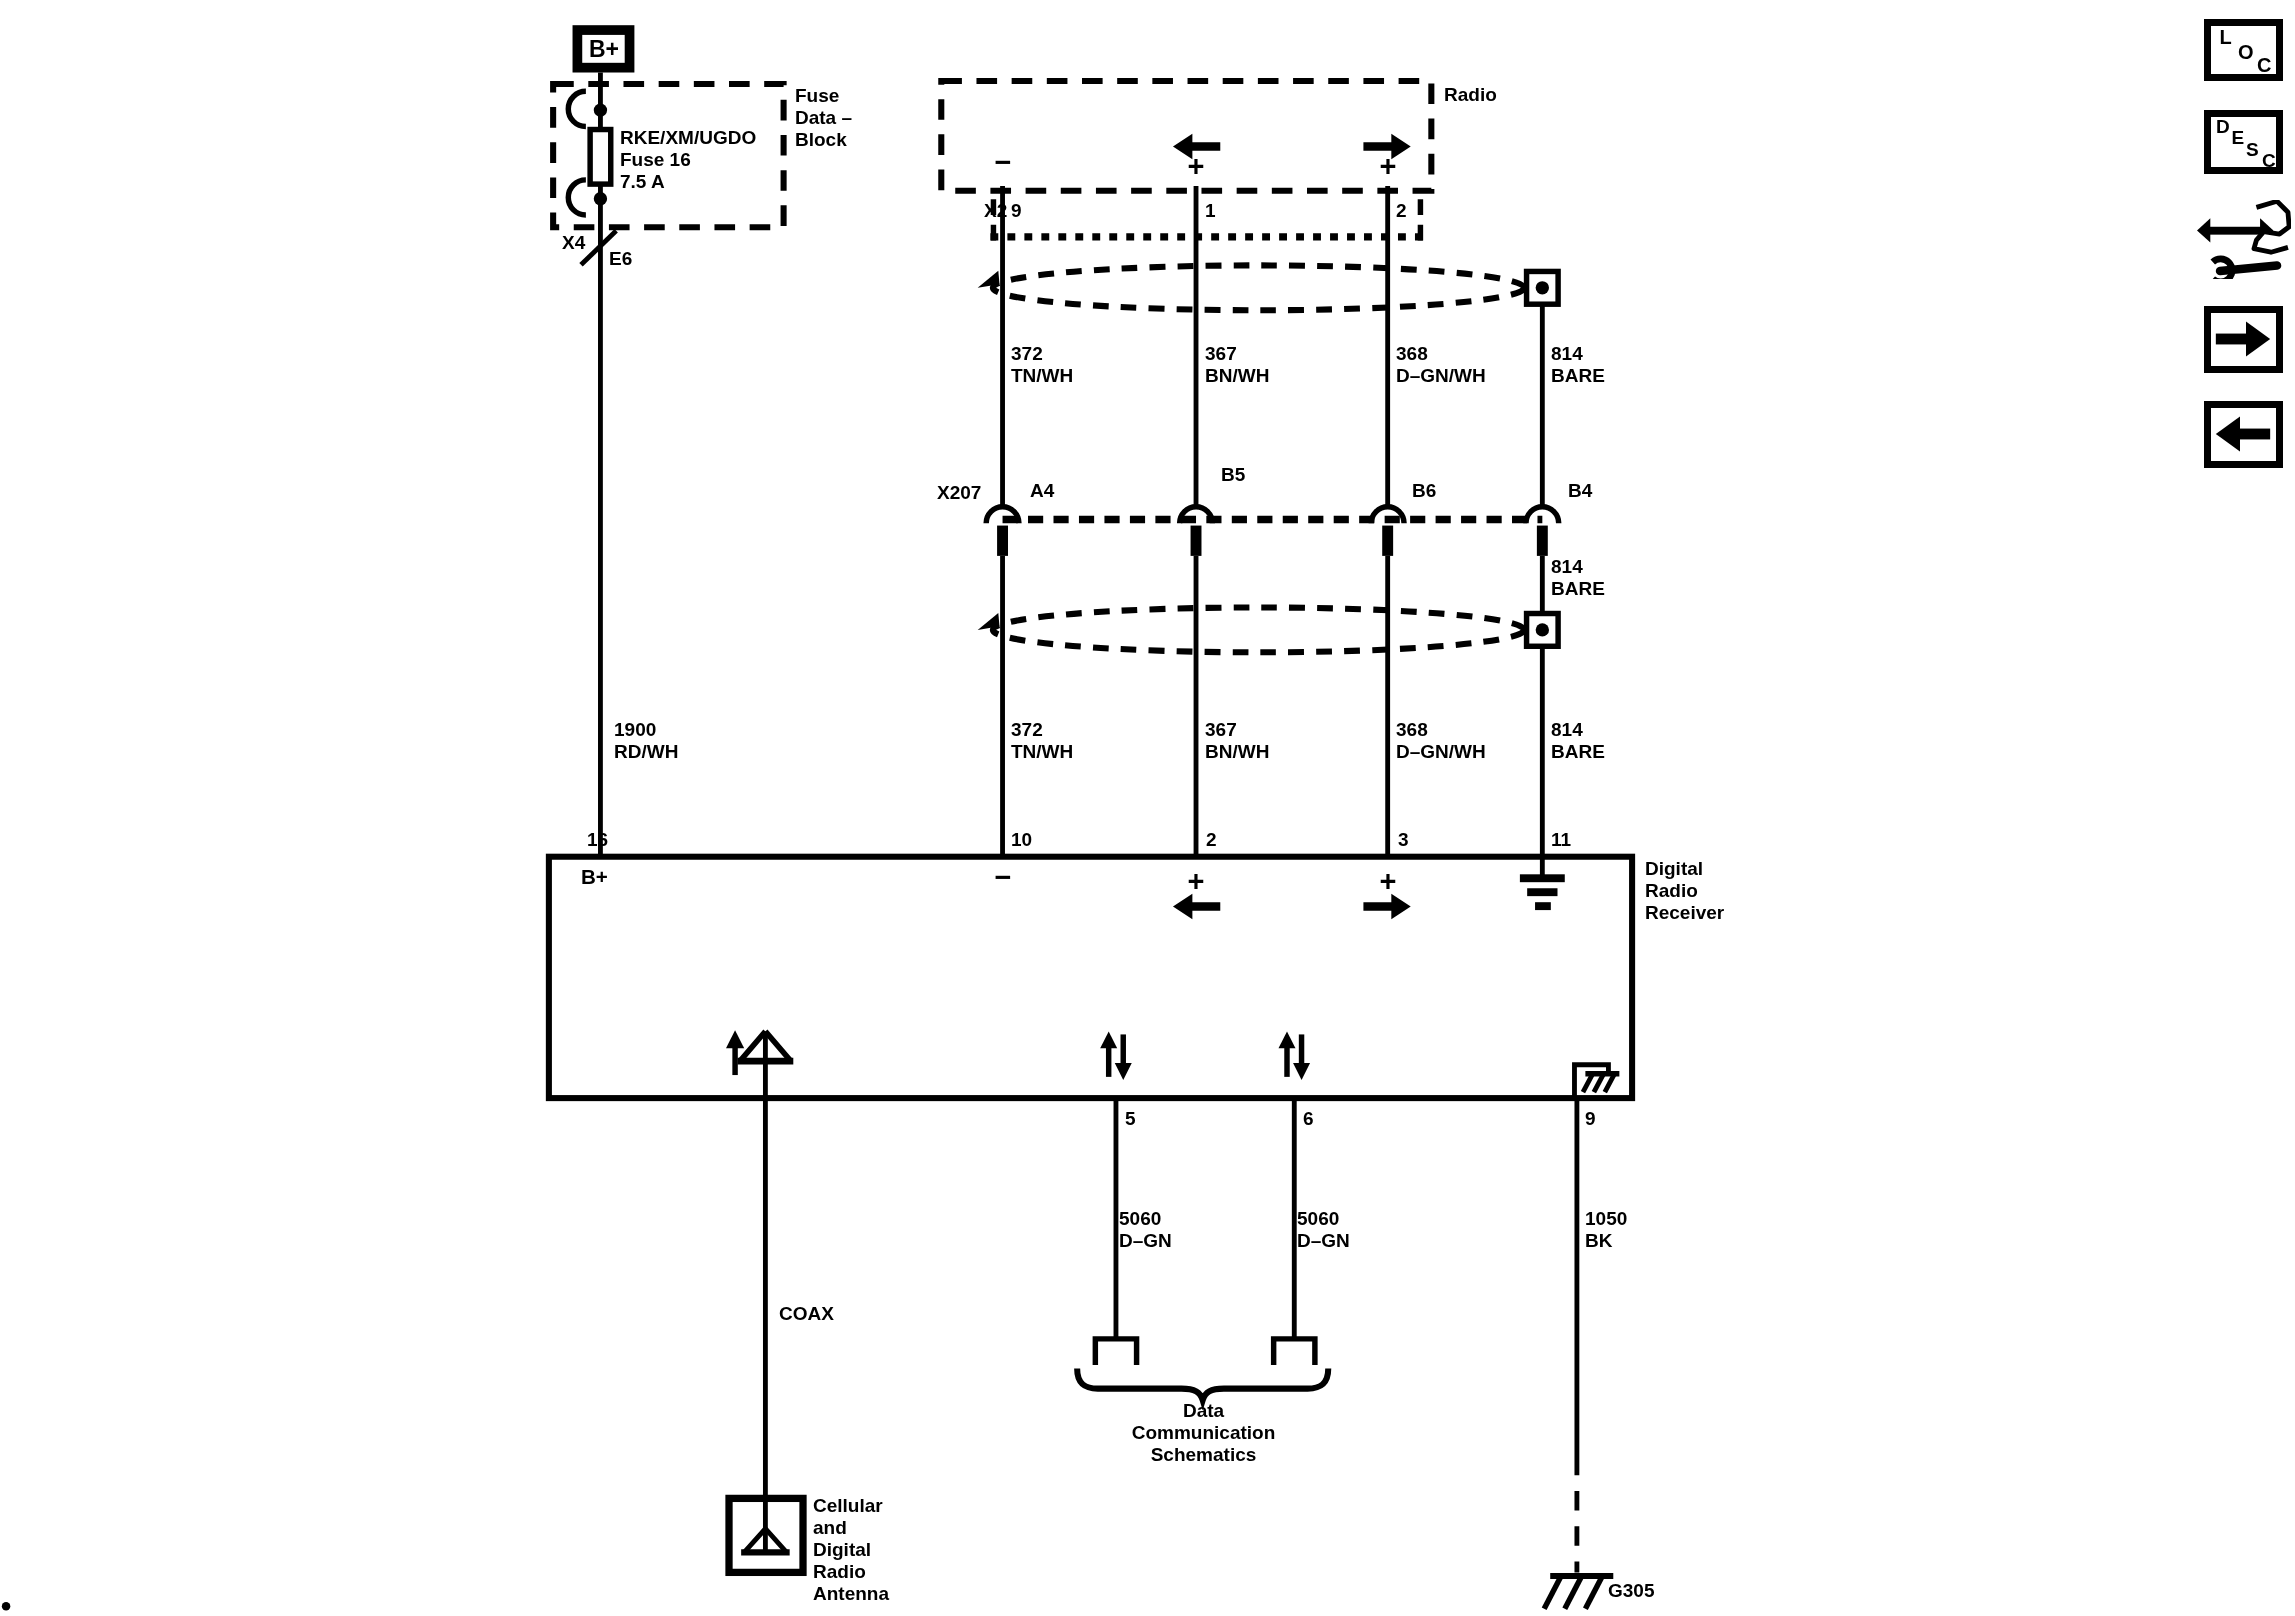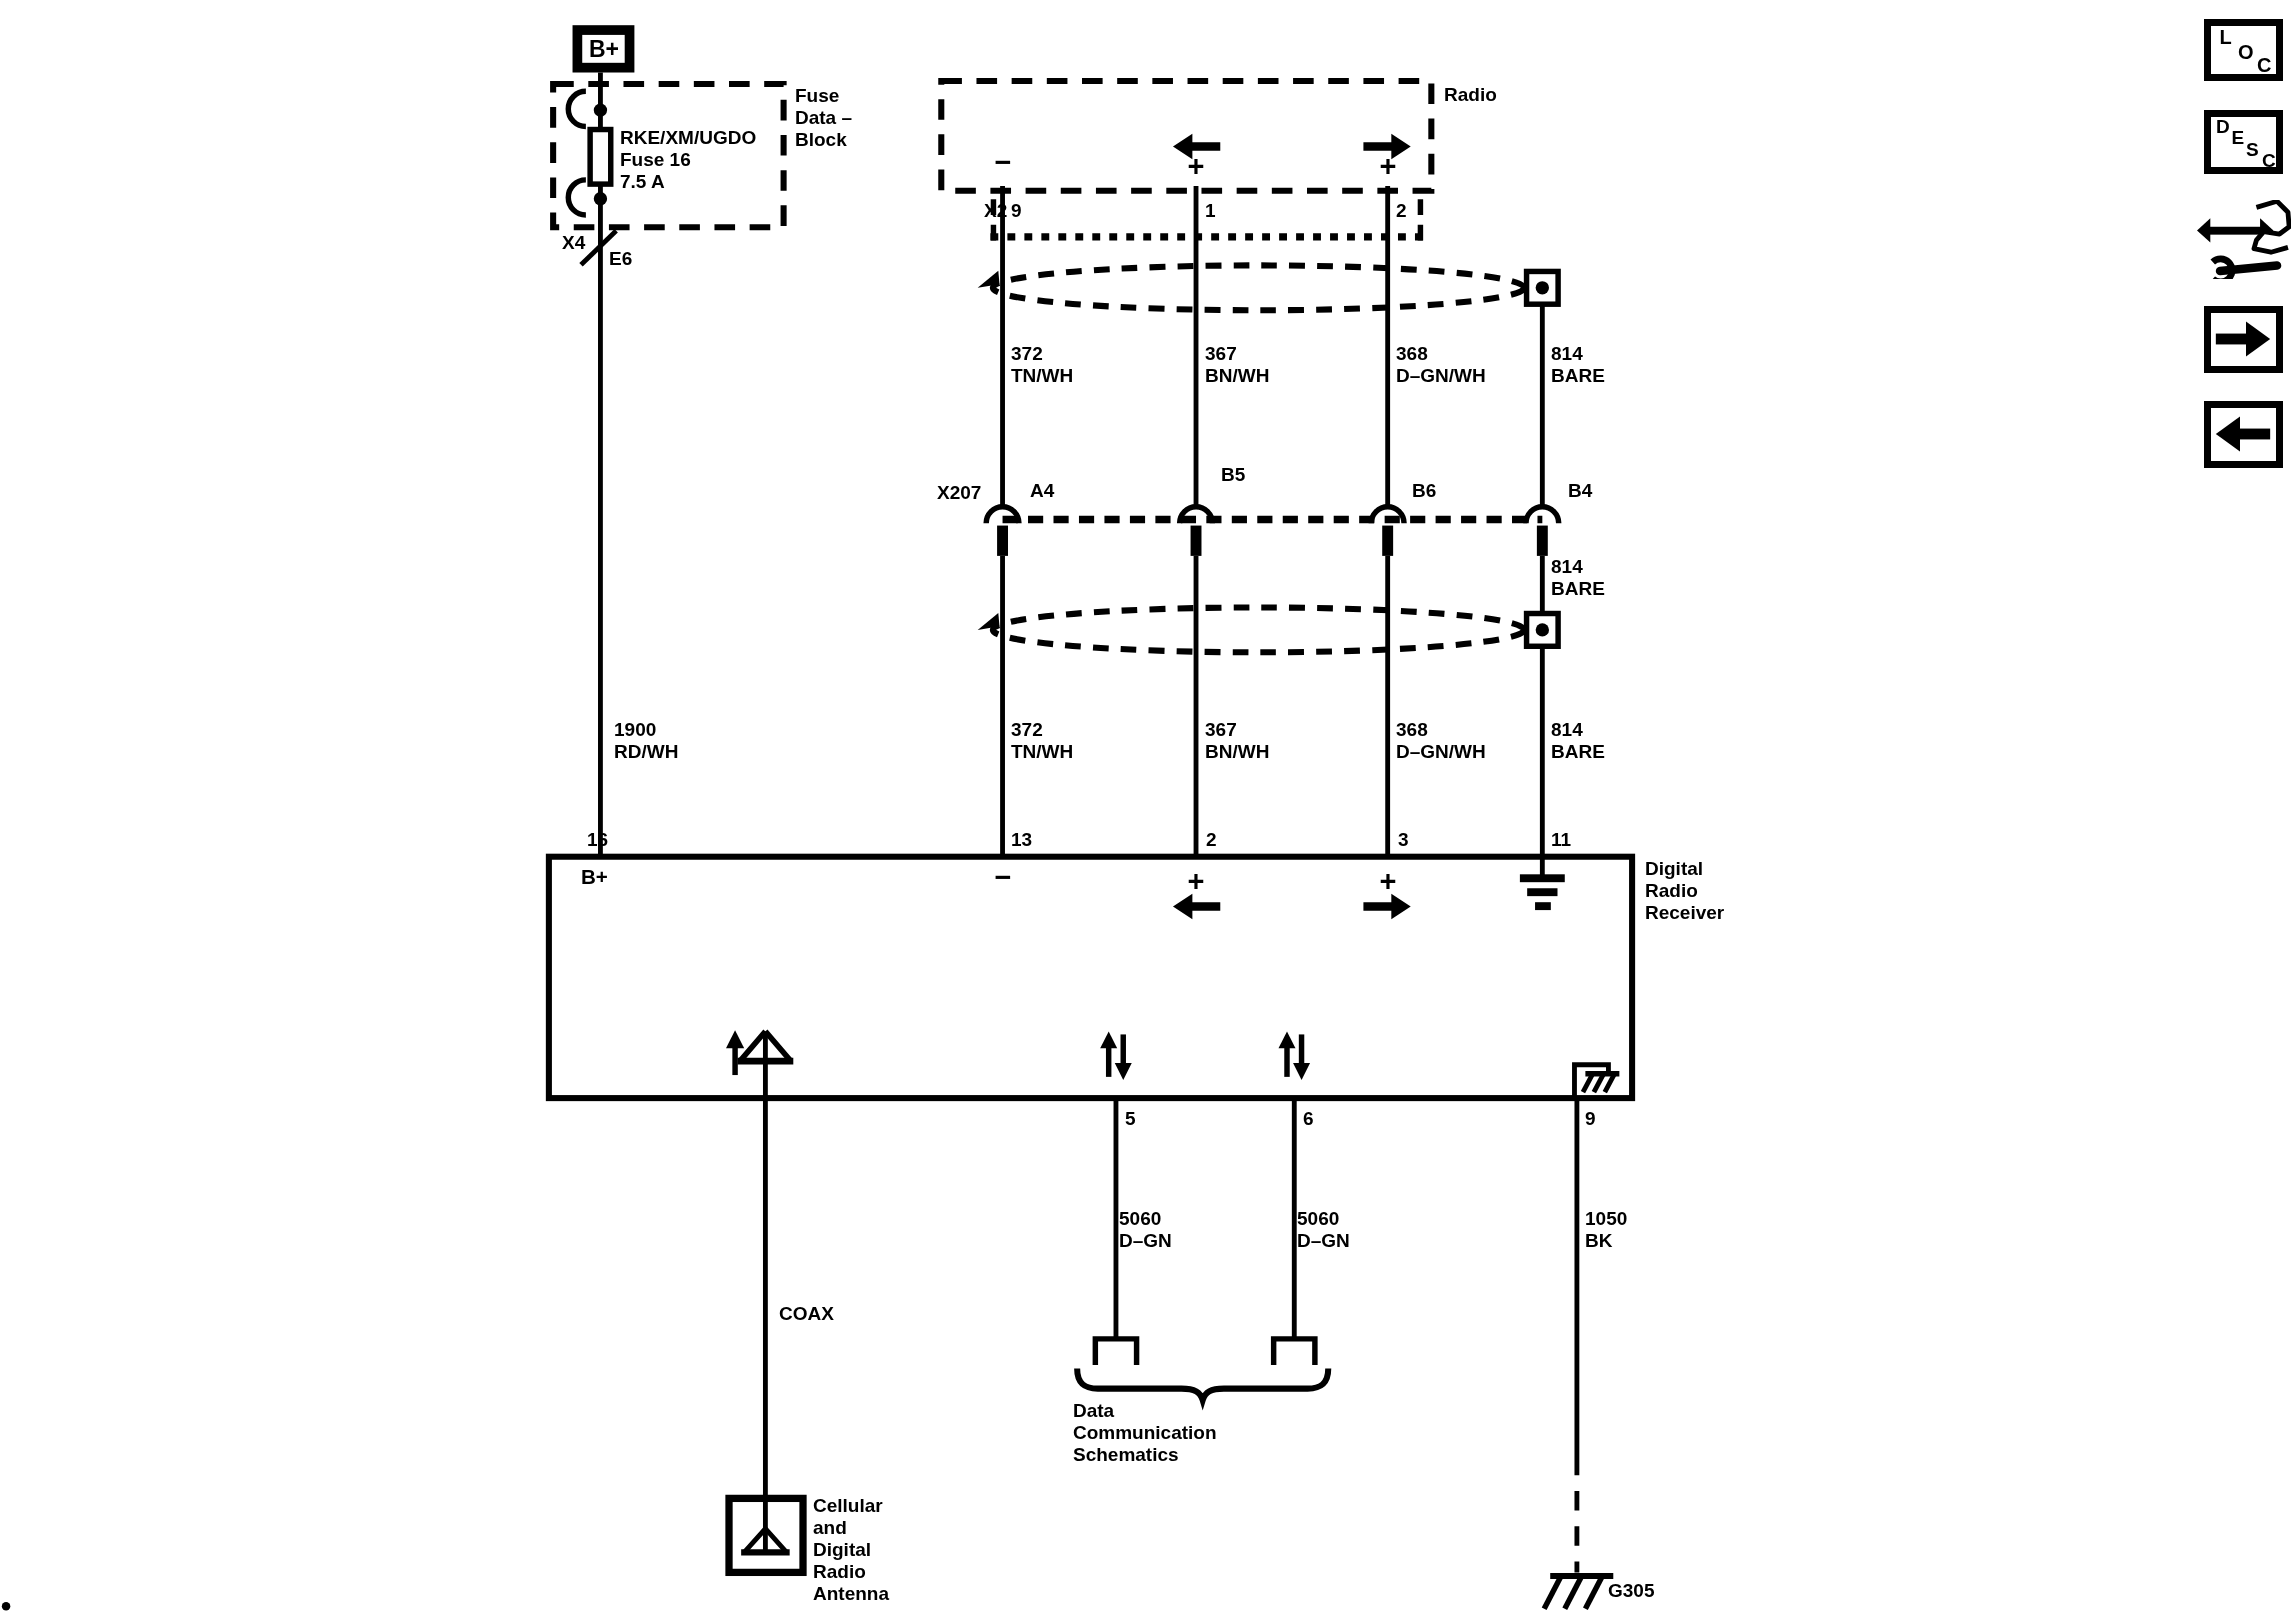--- a/index.html
+++ b/index.html
@@ -4,21 +4,21 @@
 <style>
   html,body{margin:0;padding:0;background:#fff;}
   #page{position:relative;width:2295px;height:1617px;background:#fff;overflow:hidden;
         font-family:"Liberation Sans",sans-serif;color:#000;}
   svg.layer{position:absolute;left:0;top:0;}
   .lbl{position:absolute;font:700 19px/22px "Liberation Sans",sans-serif;white-space:nowrap;}
   .sym{position:absolute;font:700 29px/29px "Liberation Sans",sans-serif;width:24px;text-align:center;}
   .ctr{display:flex;align-items:center;justify-content:center;}
   .sbtn{position:absolute;left:2204px;width:79px;border:7.3px solid #000;box-sizing:border-box;background:#fff;}
   .sletter{position:absolute;font:700 20px/20px "Liberation Sans",sans-serif;}
-  .cc{}
+  .cc{text-align:center;}
 </style>
 </head>
 <body>
 
 <div id="page">
 
 <svg class="layer" width="2295" height="1617" viewBox="0 0 3784 2665">
 
   <g stroke="#000" stroke-width="8">
     <line x1="990" y1="119" x2="990" y2="1412"></line>
@@ -203,21 +203,21 @@
 <div class="lbl" style="left:1396px;top:719px">
   <div>368</div>
   <div>D–GN/WH</div>
 </div>
 <div class="lbl" style="left:1551px;top:719px">
   <div>814</div>
   <div>BARE</div>
 </div>
 
 <div class="lbl" style="left:587px;top:829px">16</div>
-<div class="lbl" style="left:1011px;top:829px">13</div>
+<div class="lbl" style="left:1011px;top:829px">10</div>
 <div class="lbl" style="left:1206px;top:829px">2</div>
 <div class="lbl" style="left:1398px;top:829px">3</div>
 <div class="lbl" style="left:1551px;top:829px">11</div>
 
 <div class="lbl" style="left:1645px;top:858px">
   <div>Digital</div>
   <div>Radio</div>
   <div>Receiver</div>
 </div>
 

